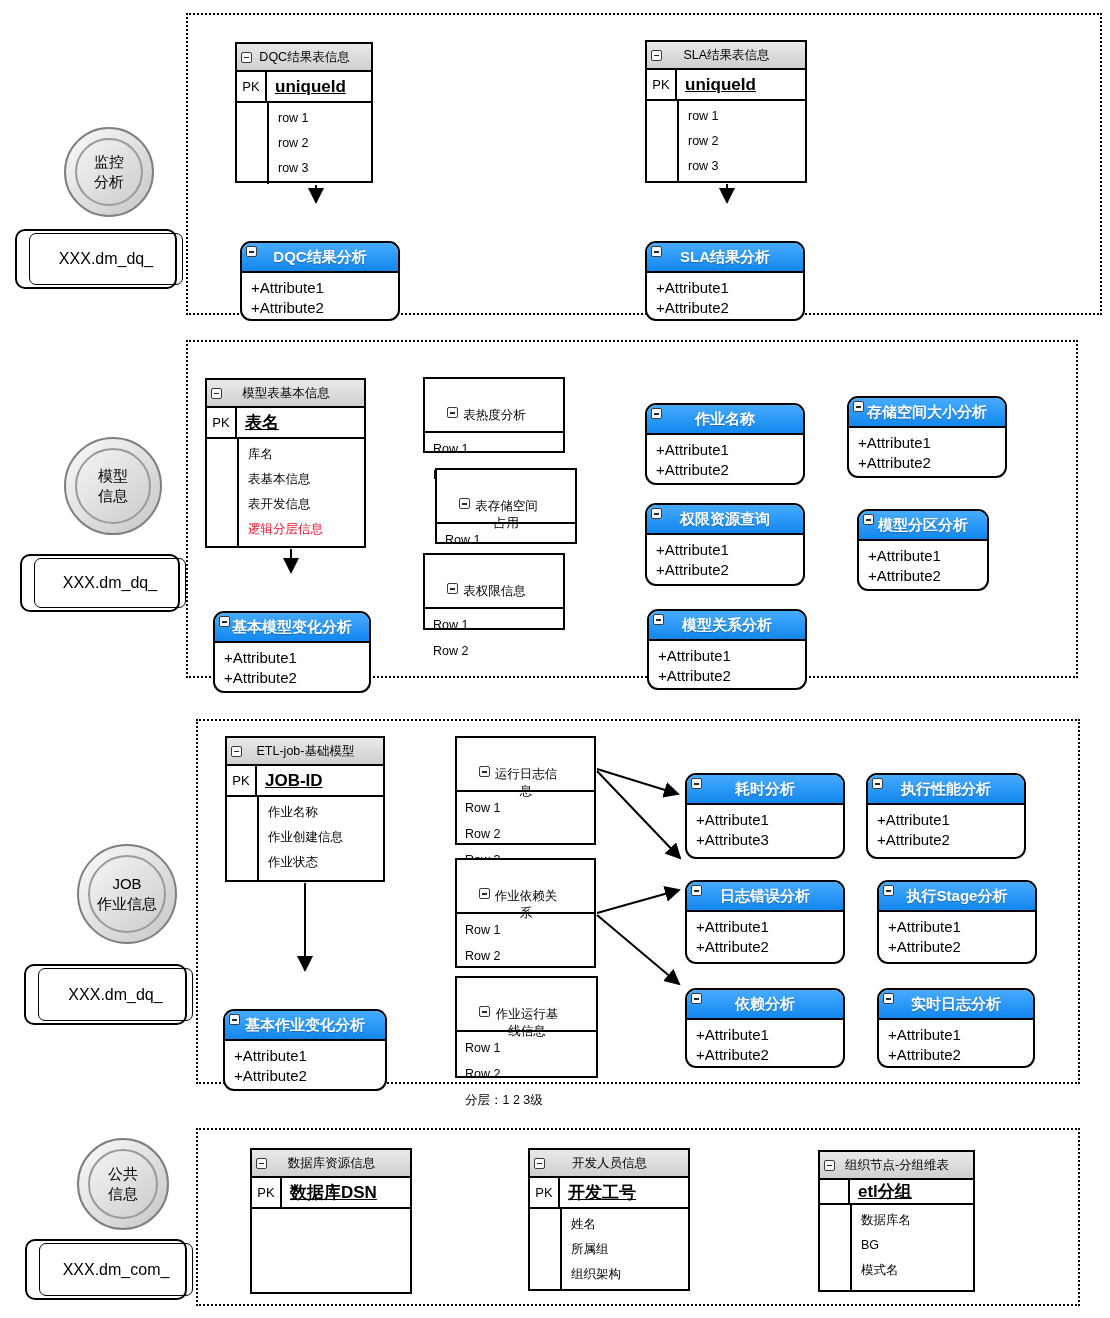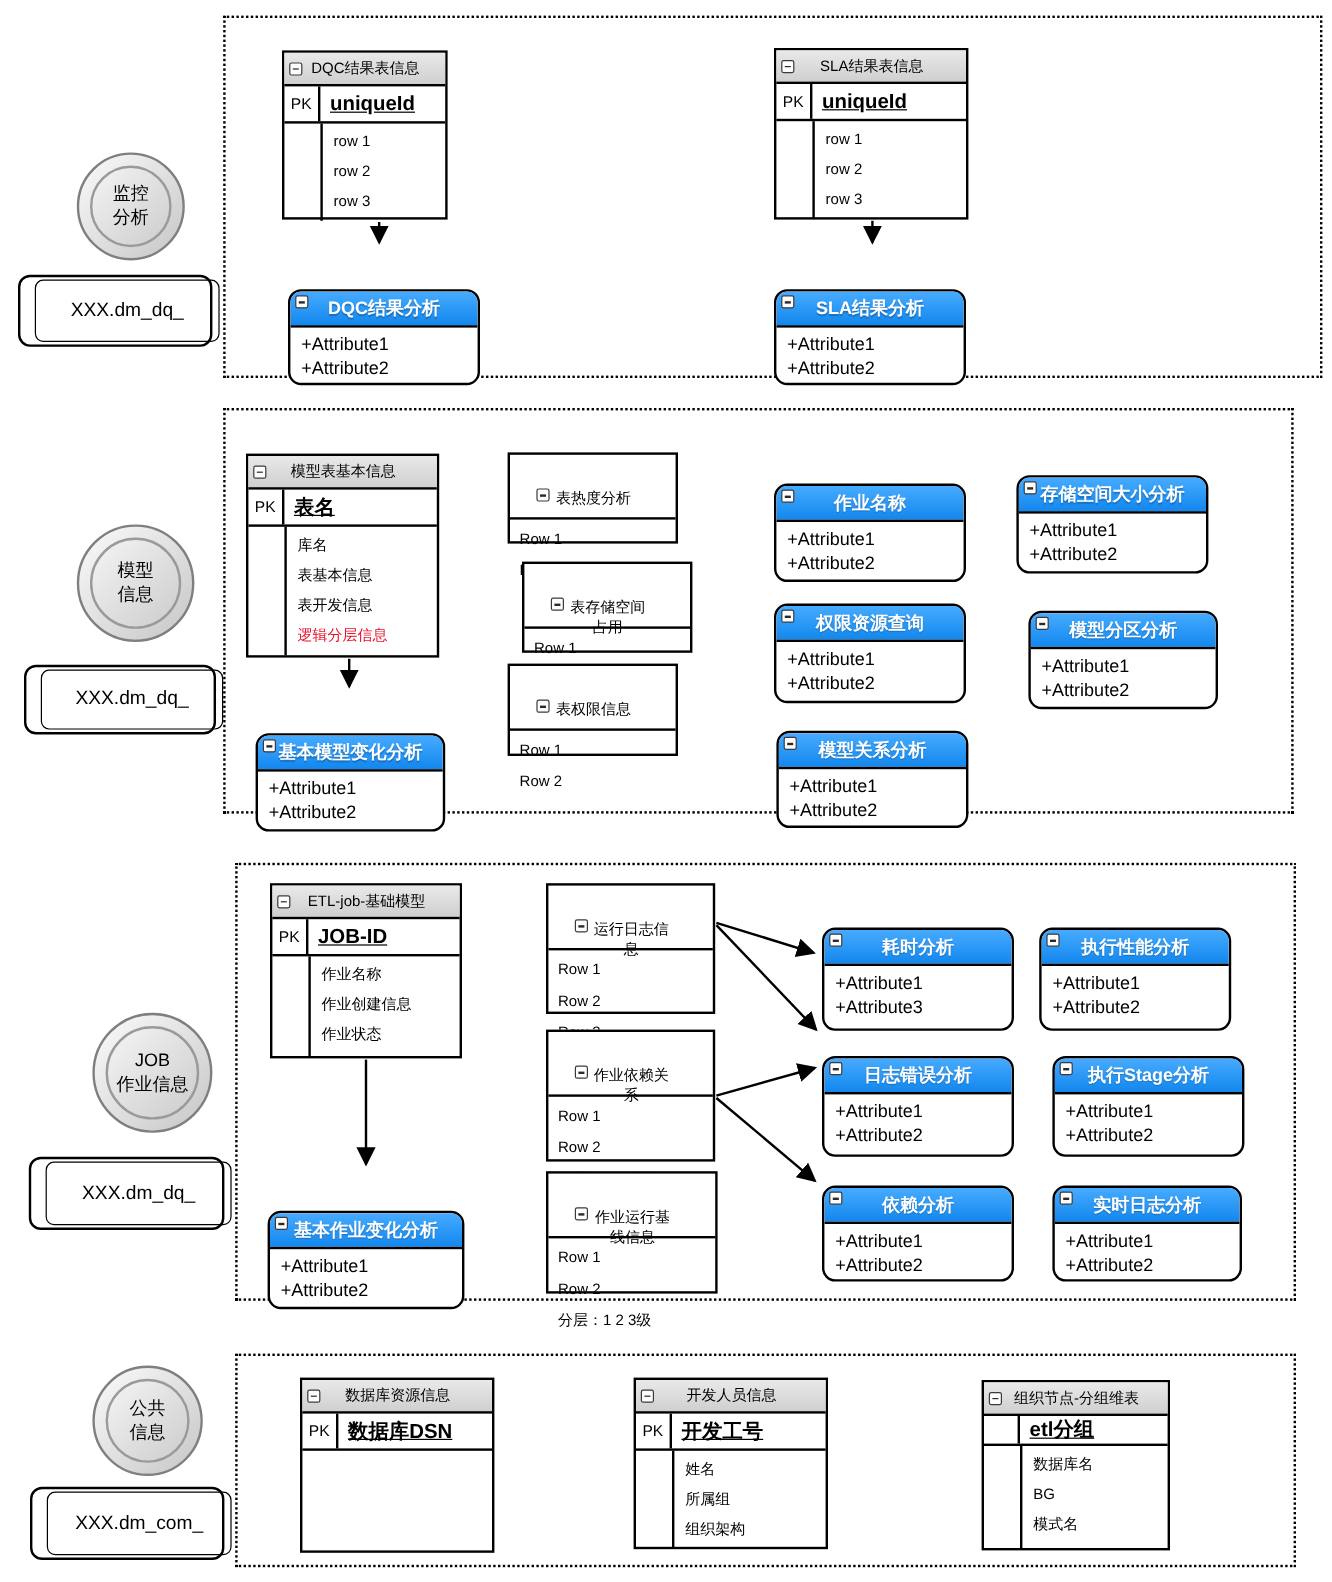--- a/index.html
+++ b/index.html
@@ -244,21 +244,21 @@
     <div class="cls-head">
       <span class="mico"></span>
       <span class="cls-title">权限资源查询</span>
     </div>
     <div class="cls-attrs">
       <div>+Attribute1</div>
       <div>+Attribute2</div>
     </div>
   </div>
 
-  <div class="cls" style="left:857px;top:476px;width:158px;height:82px">
+  <div class="cls" style="left:857px;top:476px;width:132px;height:82px">
     <div class="cls-head">
       <span class="mico"></span>
       <span class="cls-title">模型分区分析</span>
     </div>
     <div class="cls-attrs">
       <div>+Attribute1</div>
       <div>+Attribute2</div>
     </div>
   </div>
 

